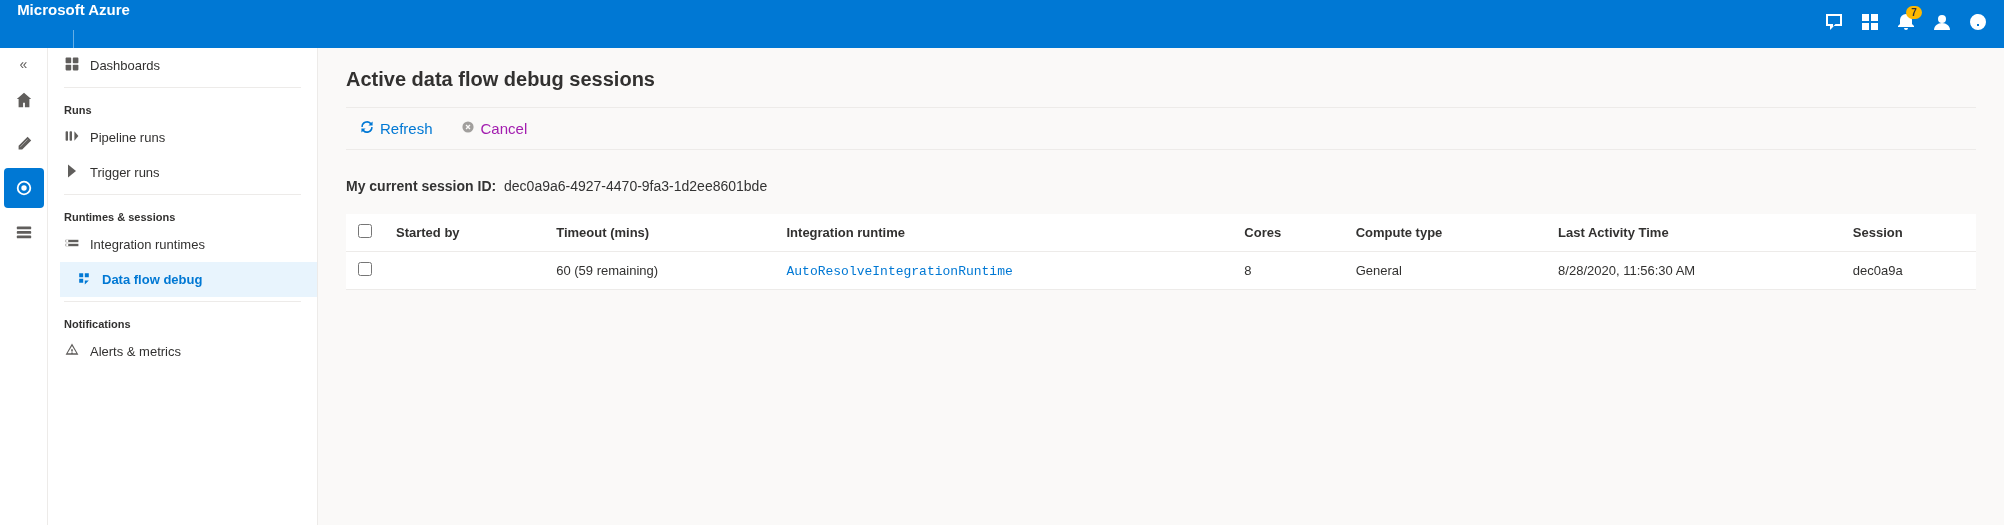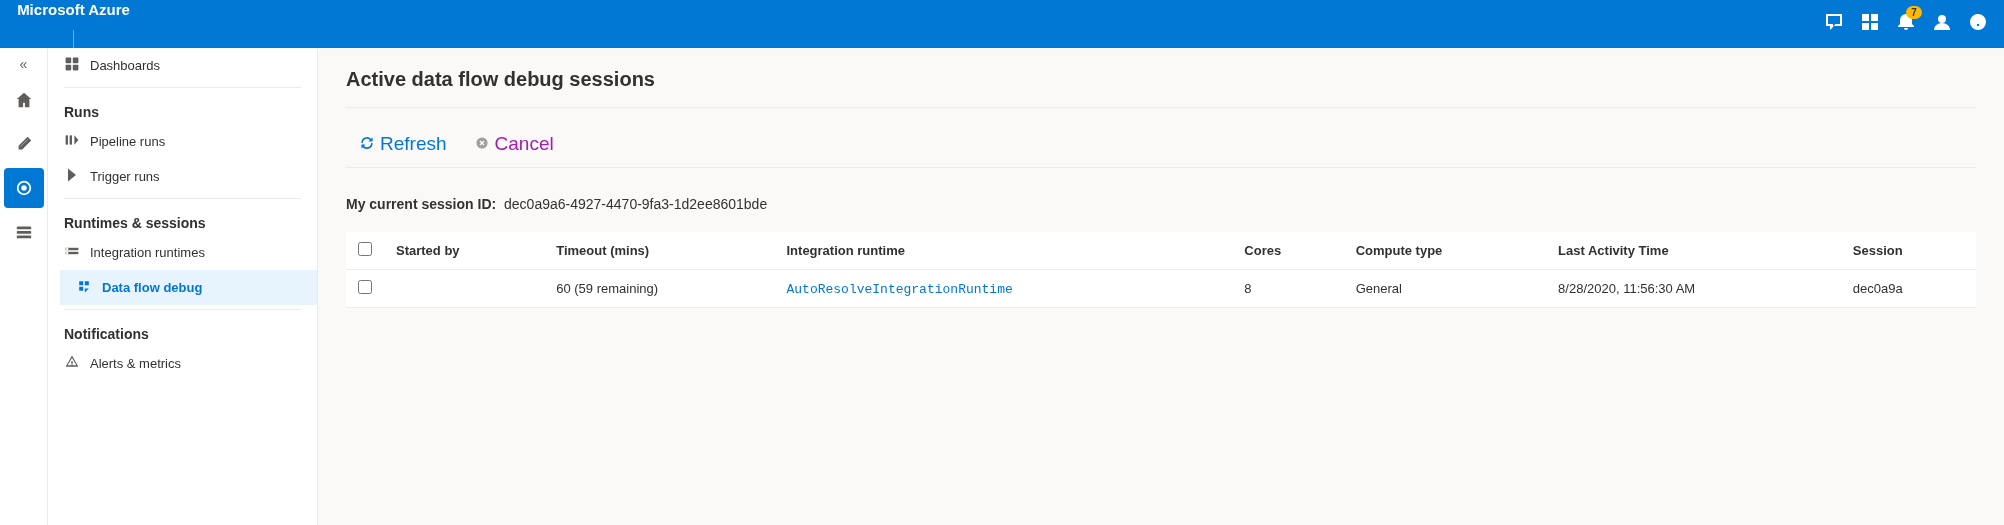--- a/index.html
+++ b/index.html
@@ -91,21 +91,21 @@
 
     
     .left-nav {
       width: 270px;
       background: #fff;
       border-right: 1px solid #edebe9;
       overflow-y: auto;
       flex-shrink: 0;
     }
     .nav-section-header {
-      font-size: 14px;
+      font-size: 11px;
       font-weight: 600;
       color: #323130;
       padding: 12px 16px 4px 16px;
       text-transform: none;
     }
     .nav-divider {
       height: 1px;
       background: #edebe9;
       margin: 4px 16px;
     }
@@ -147,24 +147,23 @@
       margin-bottom: 16px;
     }
     .toolbar-btn {
       display: flex;
       align-items: center;
       gap: 6px;
       padding: 6px 14px;
       background: none;
       border: none;
       cursor: pointer;
-      font-size: 19px;
+      font-size: 15px;
       color: #0078d4;
       font-family: inherit;
-      margin-top: 13px;
     }
     .toolbar-btn.disabled { color: #a21caf; cursor: default; }
 
     
     .session-id-row {
       padding: 12px 0;
       font-size: 14px;
     }
     .session-id-label { font-weight: 700; }
     .session-id-value { font-weight: 400; margin-left: 4px; }

